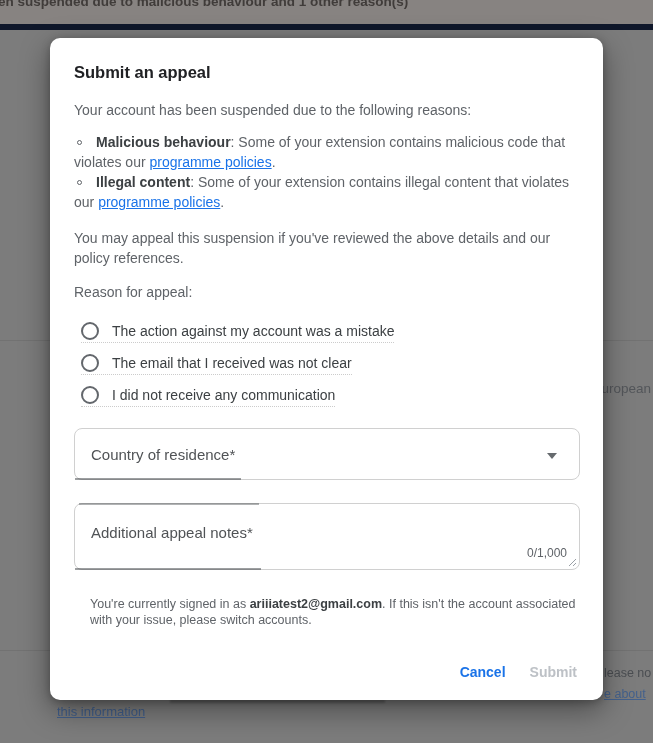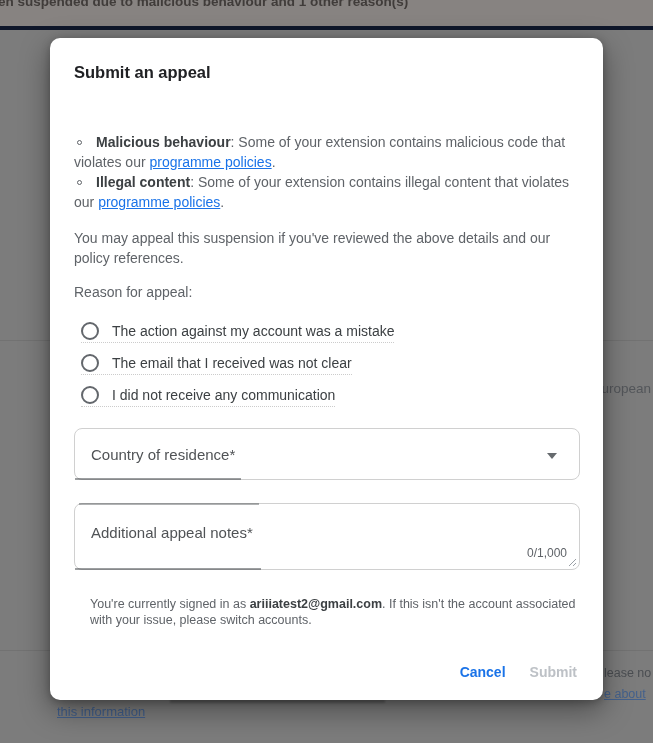--- a/index.html
+++ b/index.html
@@ -6,21 +6,21 @@
   html,body { width:653px; height:743px; overflow:hidden; }
   body {
     font-family:"Liberation Sans", sans-serif;
     background:#7c7c7c;
     position:relative;
   }
 
   
   .bg-topbar {
     position:absolute; left:0; top:0; width:653px; height:30px;
-    background:#878381; border-bottom:4px solid #0f172a; overflow:hidden;
+    background:#878381; border-bottom:6px solid #0f172a; overflow:hidden;
   }
   .bg-topbar-text {
     position:absolute; left:-2px; top:-6px;
     font-size:13.5px; font-weight:700; color:#403c3a; white-space:nowrap;
   }
   .bg-divider { position:absolute; left:0; width:653px; height:1px; background:#727272; }
   .bg-divider.d1 { top:340px; }
   .bg-divider.d2 { top:650px; }
   .bg-frag { position:absolute; white-space:nowrap; }
   .bg-european { right:2px; top:381px; font-size:13.5px; color:#53565a; }
@@ -116,20 +116,21 @@
 <span class="bg-frag bg-european">uropean</span>
 <span class="bg-frag bg-please">lease no</span>
 <span class="bg-frag bg-about">e about</span>
 <span class="bg-frag bg-info">this information</span>
 <div class="bg-smudge"></div>
 
 <div class="dialog">
 
   <div class="abs dlg-title">Submit an appeal</div>
 
+  <div class="abs para p-intro">Your account has been suspended due to the following reasons:</div>
 
   <div class="abs bullets">
     <div class="bullet-item">
       <span class="bullet-dot"></span><span class="bold-lead">Malicious behaviour</span><span>: Some of your extension contains malicious code that violates our </span><a class="lnk">programme policies</a><span>.</span>
     </div>
     <div class="bullet-item">
       <span class="bullet-dot"></span><span class="bold-lead">Illegal content</span><span>: Some of your extension contains illegal content that violates our </span><a class="lnk">programme policies</a><span>.</span>
     </div>
   </div>
 

